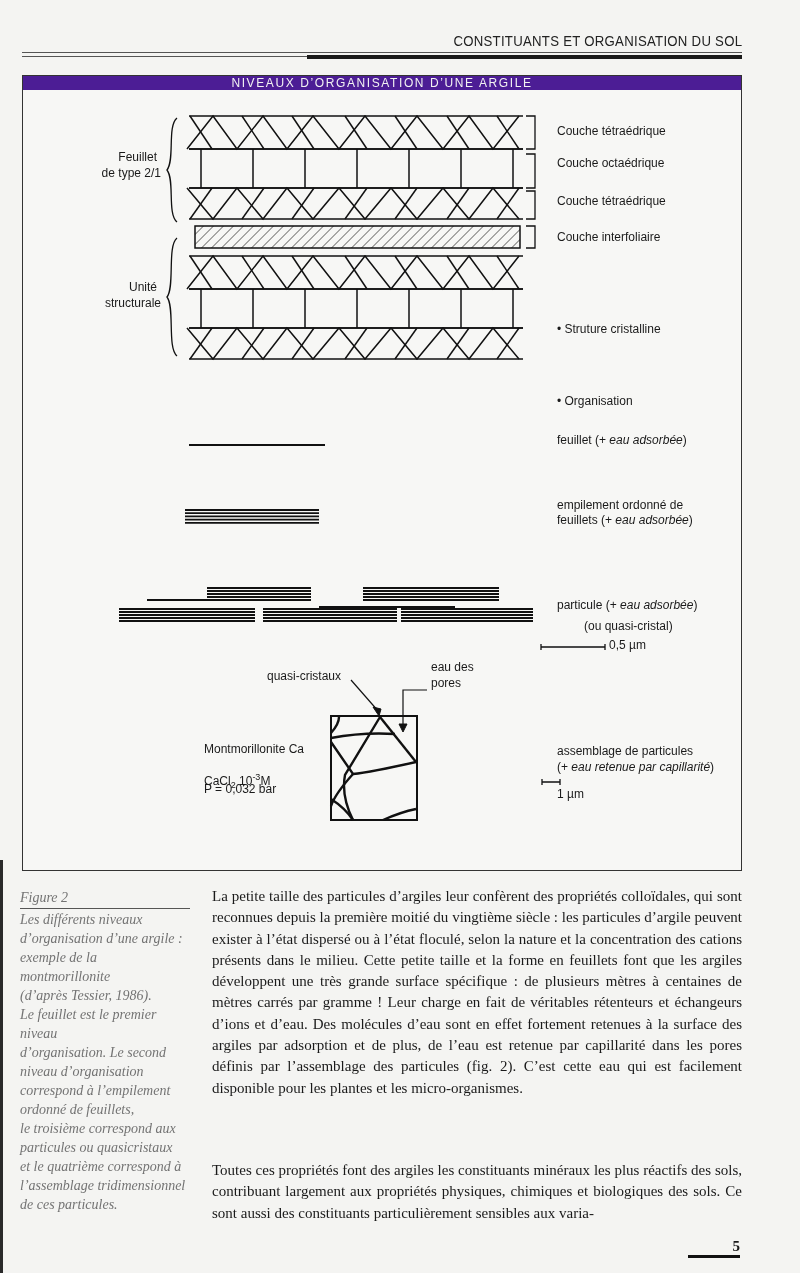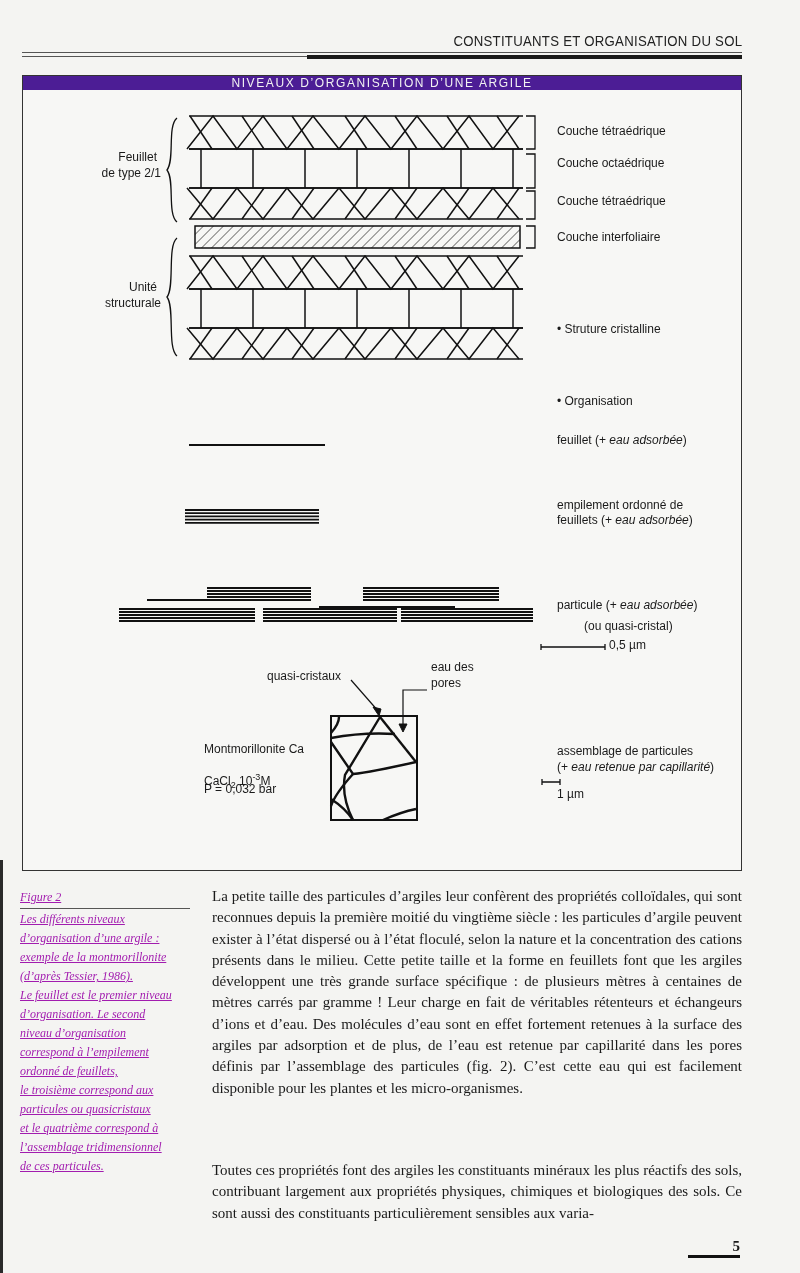--- a/index.html
+++ b/index.html
@@ -14,21 +14,21 @@
   .figure-frame { position:absolute; left:22px; top:75px; width:718px; height:794px; border:1.5px solid #333; background:#f7f7f5; }
   .figure-title-bar { position:absolute; left:0; top:0; right:0; height:14px; background:#4c1d95;
                       color:#f2f2f2; text-align:center; font-family:"Liberation Sans", sans-serif;
                       font-size:12px; line-height:14px; letter-spacing:1.6px; }
   .fig-svg { position:absolute; left:0; top:0; }
   .lbl { position:absolute; font-family:"Liberation Sans", sans-serif; font-size:12px; color:#1a1a1a; white-space:nowrap;text-align:right; }
   .lbl i { }
   .center { }
 
   .caption { position:absolute; left:20px; top:888px; width:170px; font-family:"Liberation Serif", serif;
-             font-style:italic; font-size:12px; line-height:19px; color:#a21caf;text-decoration:underline; }
+             font-style:italic; font-size:14px; line-height:19px; color:#737373; }
   .caption-title { border-bottom:1px solid #555; padding-bottom:1px; margin-bottom:1px; }
 
   .body-text { position:absolute; left:212px; width:530px; font-family:Liberation Serif, serif; font-size:15px;
                line-height:21.3px; text-align:justify; color:#1a1a1a; }
   .p1 { top:886px; }
   .p2 { top:1160px; }
   .page-num { position:absolute; right:60px; top:1238px; font-family:"Liberation Serif", serif; font-weight:bold; font-size:15px; }
   .page-num-bar { position:absolute; left:688px; top:1255px; width:52px; height:3px; background:#111; }
   .left-edge { position:absolute; left:0; top:860px; width:3px; height:413px; background:#2a2a2a; }
 </style>

